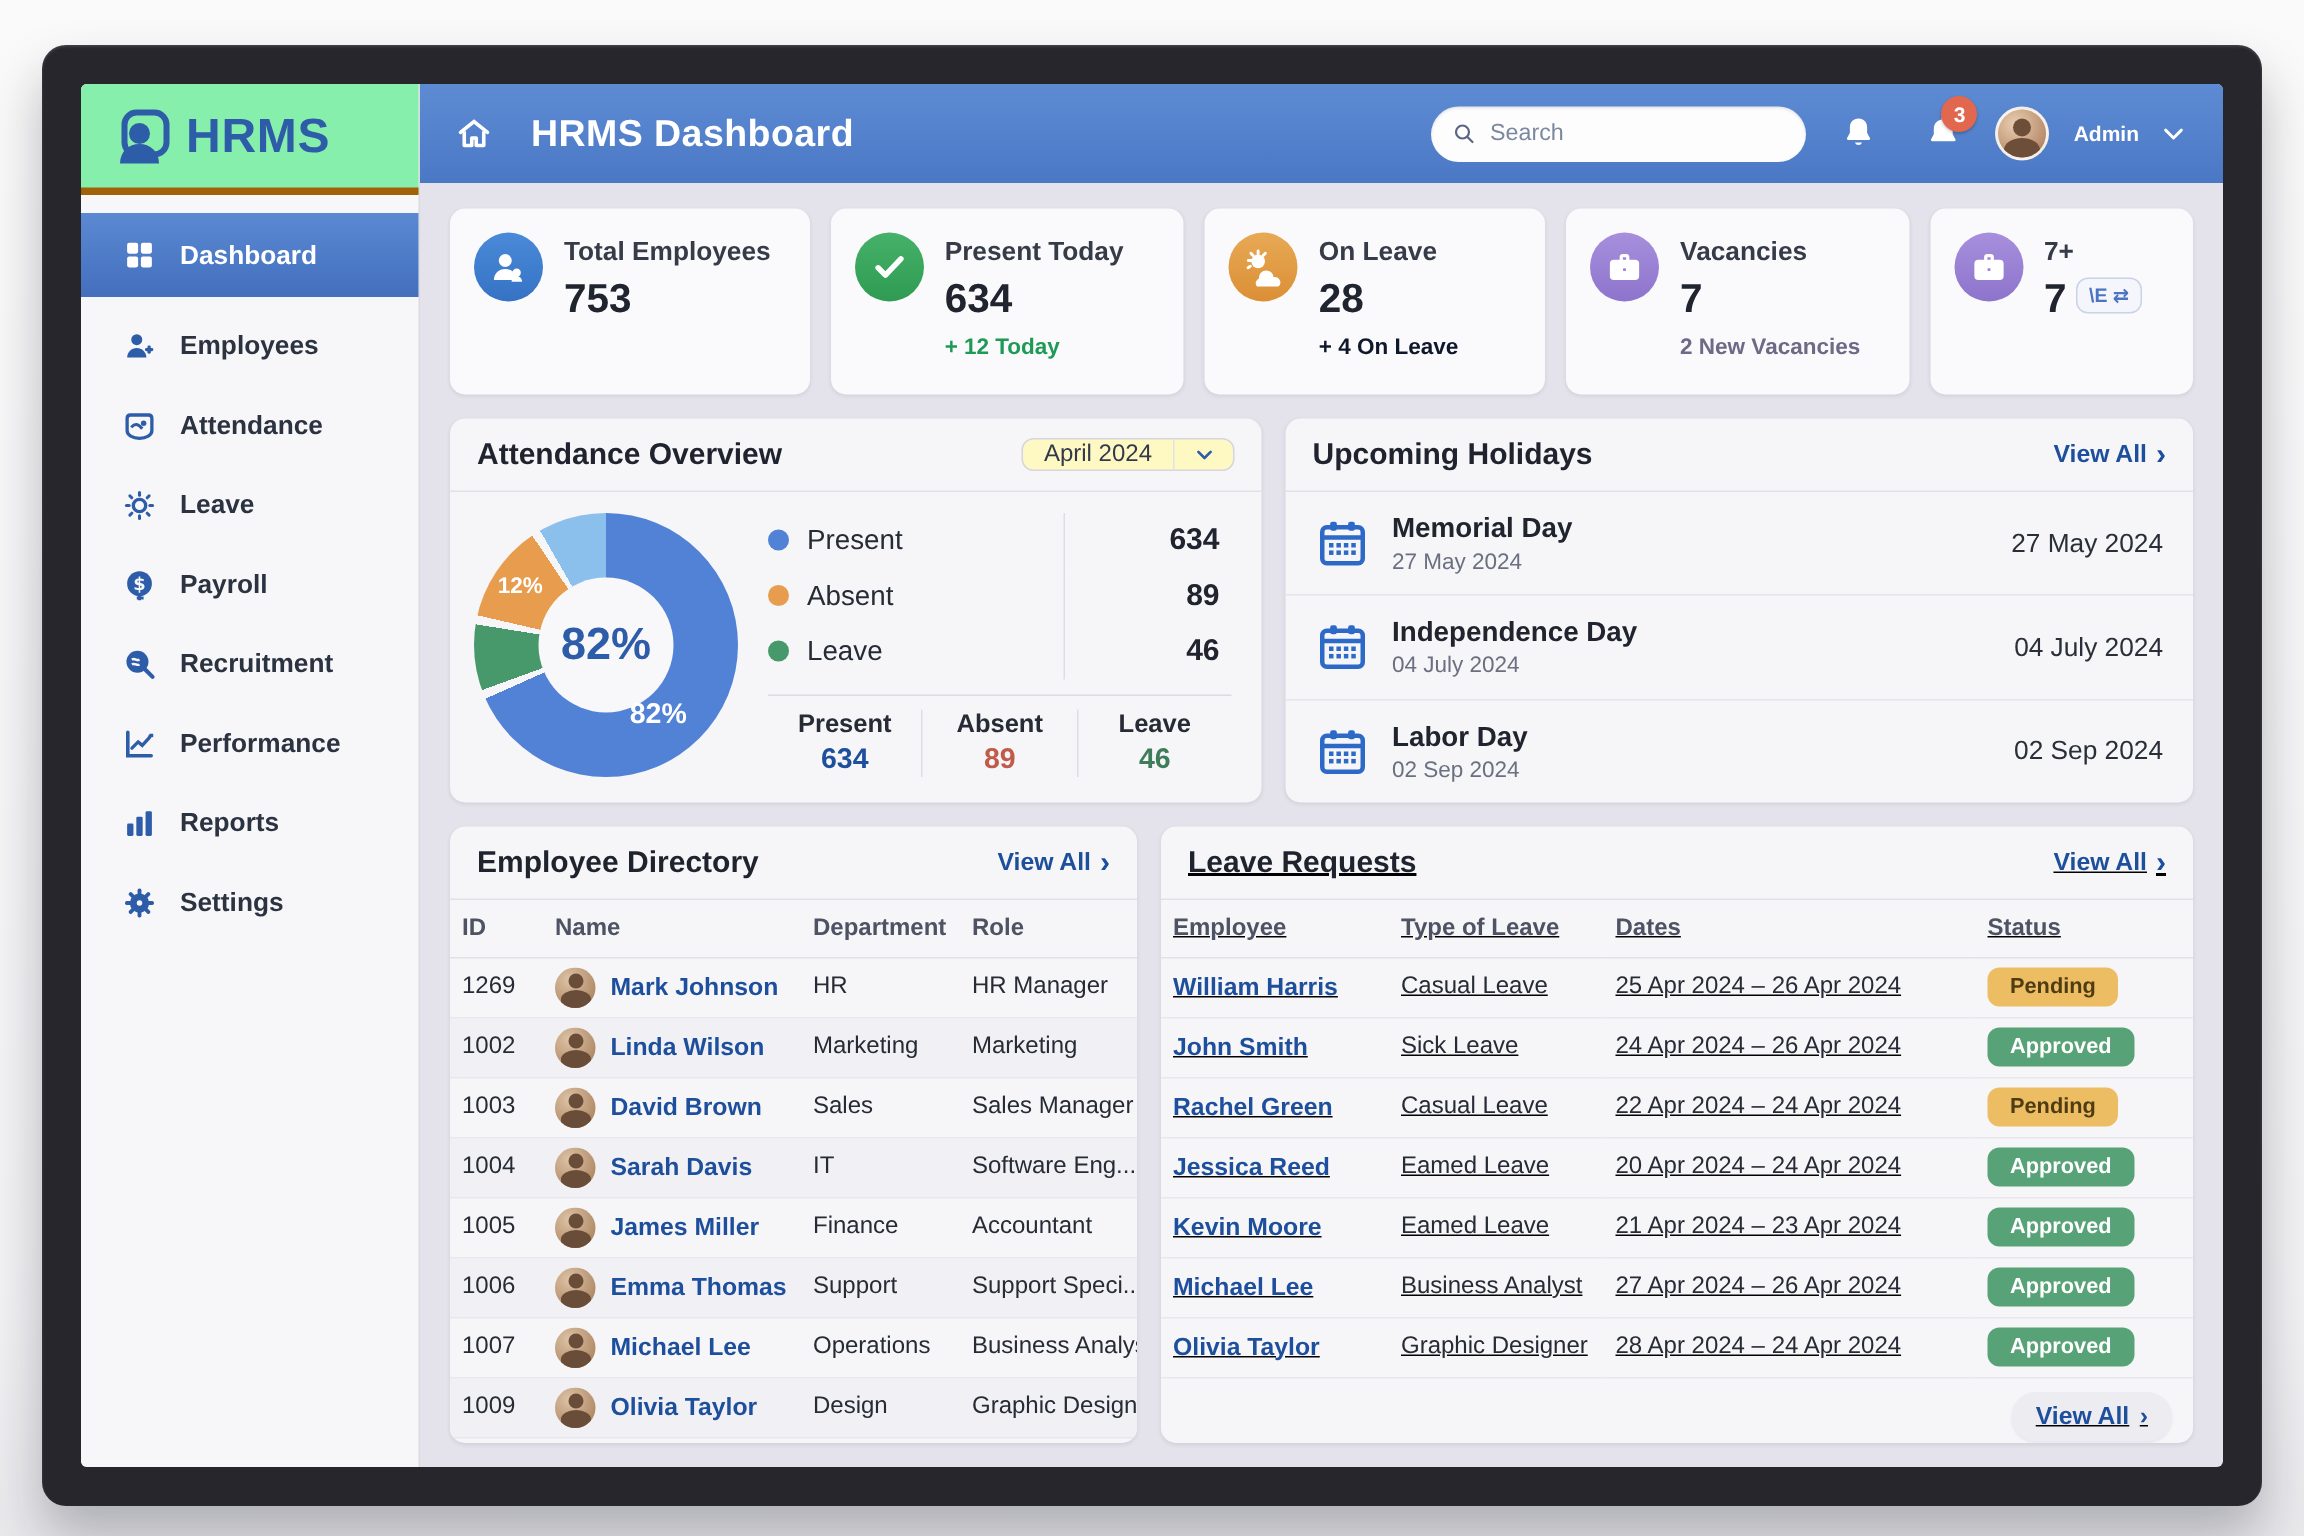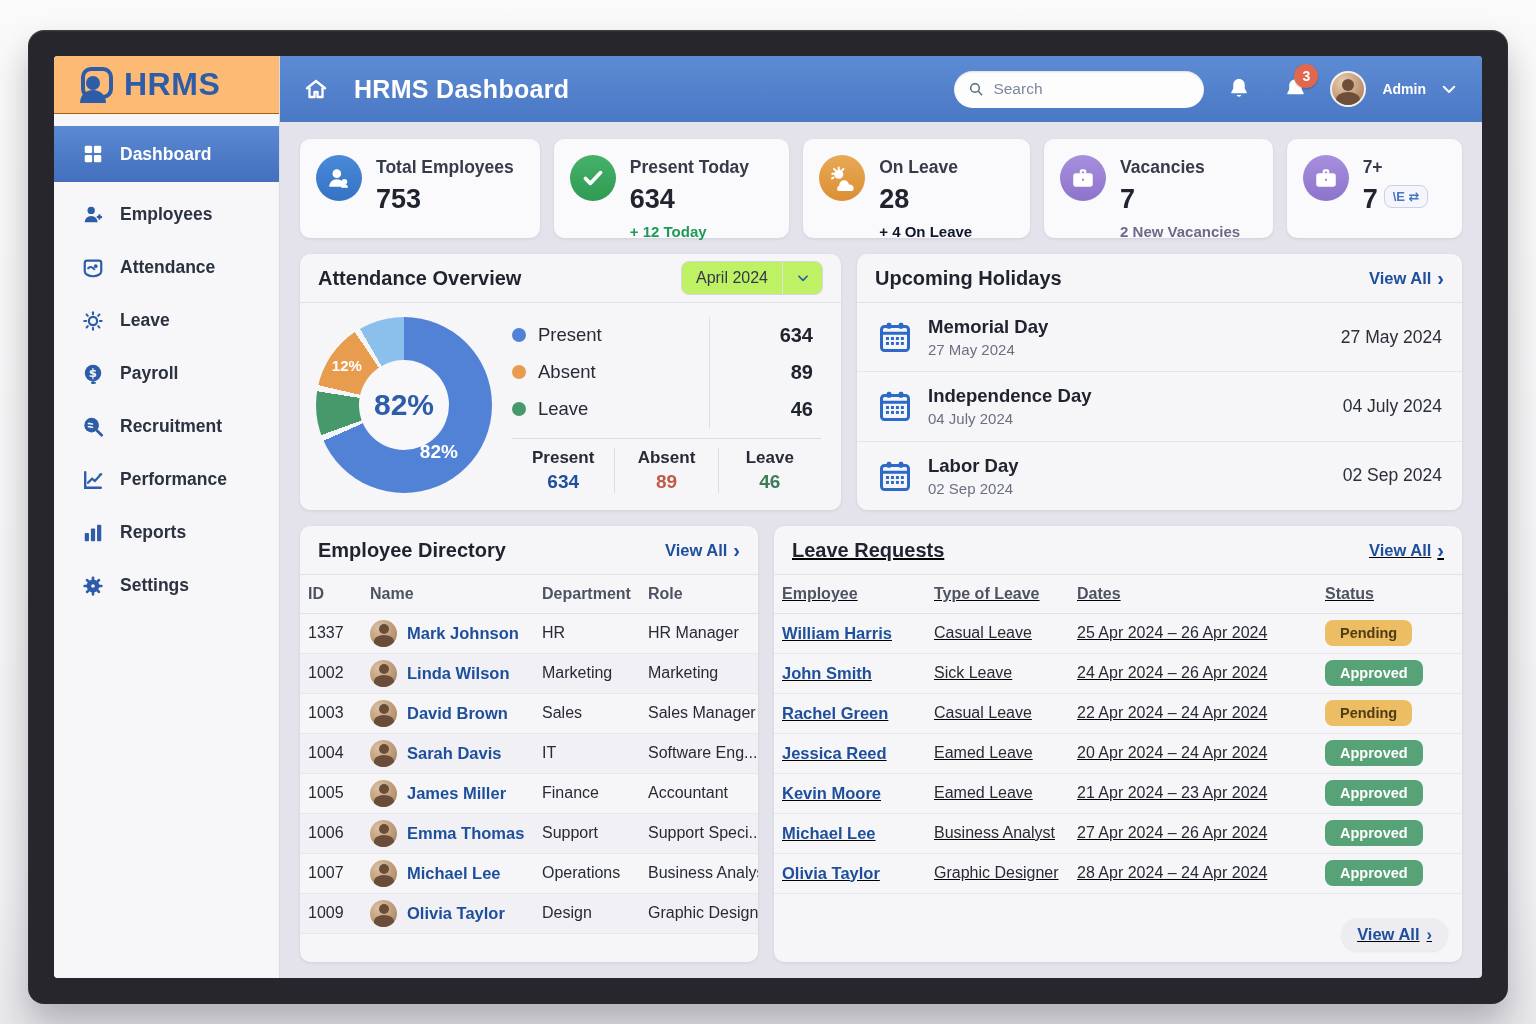--- a/index.html
+++ b/index.html
@@ -4,21 +4,21 @@
 <style>
   * { margin:0; padding:0; box-sizing:border-box; }
   html,body { width:1536px; height:1024px; font-family:"Liberation Sans","DejaVu Sans",sans-serif; background:#f7f7f8; overflow:hidden; }
   .stage { position:relative; width:1536px; height:1024px; background:linear-gradient(180deg,#fafafa 0%,#f2f2f4 85%,#e9e9ec 100%); }
   .bezel { position:absolute; left:28px; top:30px; right:28px; bottom:20px; background:#26262c;
            border-radius:16px; box-shadow:0 20px 35px rgba(20,20,40,.28), inset 0 1px 2px rgba(255,255,255,.15); padding:26px; }
   .screen { width:100%; height:100%; background:#e4e3eb; border-radius:4px; overflow:hidden; display:flex; }
 
   
   .sidebar { width:226px; min-width:226px; background:#f7f6f9; border-right:1px solid #dbdae2; display:flex; flex-direction:column; }
-  .logo-area { height:58px; background:#fdba74; display:flex; align-items:center; padding-left:20px; gap:10px; border-bottom:1px solid #a16207; }
+  .logo-area { height:74px; background:#86efac; display:flex; align-items:center; padding-left:20px; gap:10px; border-bottom:5px solid #a16207; }
   .logo-mark { width:40px; height:40px; }
   .logo-text { font-size:32px; font-weight:bold; color:#2d5ca8; letter-spacing:.5px; }
   nav { padding-top:10px; display:flex; flex-direction:column; }
   .nav-item { height:53px; display:flex; align-items:center; gap:16px; padding-left:28px; cursor:pointer; color:#2b3240; font-size:17.5px; font-weight:600; }
   .nav-item .nicon { width:22px; height:22px; display:flex; align-items:center; justify-content:center; }
   .nav-item svg { stroke:#2d5ca8; fill:none; stroke-width:2; }
   .nav-item svg .fil { fill:#2d5ca8; stroke:none; }
   .nav-item.active { background:linear-gradient(180deg,#5b89d2,#436fbd); color:#fff; height:56px; margin:2px 0 6px; }
   .nav-item.active svg { stroke:#fff; }
   .nav-item.active svg .fil { fill:#fff; }
@@ -34,21 +34,21 @@
   .searchbox input::placeholder { color:#7c87a0; }
   .tb-ic { width:42px; height:42px; display:flex; align-items:center; justify-content:center; position:relative; cursor:pointer; }
   .badge { position:absolute; top:-4px; right:-2px; min-width:24px; height:24px; border-radius:12px; background:#e2674f; color:#fff; font-size:14px; font-weight:bold; display:flex; align-items:center; justify-content:center; box-shadow:0 1px 2px rgba(0,0,0,.25); }
   .tb-avatar { width:36px; height:36px; border-radius:50%; border:2px solid rgba(255,255,255,.85); background:radial-gradient(circle at 35% 30%,#e8cdb0,#b98e6d 70%,#8a6347); position:relative; overflow:hidden; cursor:pointer; }
   .tb-avatar::before { content:""; position:absolute; left:10px; top:6px; width:12px; height:12px; border-radius:50%; background:#6d4f39; }
   .tb-avatar::after { content:""; position:absolute; left:4px; top:19px; width:24px; height:16px; border-radius:50% 50% 0 0; background:#6d4f39; }
   .tb-user { color:#fff; font-size:14px; font-weight:bold; margin-left:2px; }
 
   
   .content { flex:1; padding:17px 20px 16px; display:flex; flex-direction:column; gap:16px; min-height:0; }
-  .stats-row { display:flex; gap:14px; height:99px; }
+  .stats-row { display:flex; gap:14px; height:124px; }
   .stat-card { background:#faf9fc; border-radius:10px; box-shadow:0 1px 3px rgba(40,40,80,.10); padding:16px 16px; display:flex; gap:14px; }
   .stat-ic { width:46px; height:46px; border-radius:50%; display:flex; align-items:center; justify-content:center; flex-shrink:0; }
   .stat-ic svg { width:26px; height:26px; }
   .ic-blue   { background:linear-gradient(180deg,#4a8ad8,#3572c4); }
   .ic-green  { background:linear-gradient(180deg,#46b168,#2f9a52); }
   .ic-orange { background:linear-gradient(180deg,#e8a955,#db8f35); }
   .ic-purple { background:linear-gradient(180deg,#a78fdd,#8d74cc); }
   .stat-body { display:flex; flex-direction:column; min-width:0; }
   .stat-title { font-size:17.5px; color:#363b48; font-weight:600; margin-top:2px; white-space:nowrap; }
   .stat-value { font-size:27px; font-weight:bold; color:#20242e; margin-top:6px; }
@@ -78,21 +78,21 @@
   .legend { display:grid; grid-template-columns:1fr 112px; }
   .lg-label { display:flex; align-items:center; gap:12px; height:37px; font-size:18.5px; color:#262b36; }
   .lg-dot { width:14px; height:14px; border-radius:50%; }
   .lg-val { height:37px; display:flex; align-items:center; justify-content:flex-end; font-size:20px; font-weight:bold; color:#20242e; border-left:1px solid #dedde4; padding-right:8px; }
   .att-summary { border-top:1px solid #dcdbe2; margin-top:10px; padding-top:9px; display:flex; }
   .sum-cell { flex:1; display:flex; flex-direction:column; align-items:center; gap:3px; }
   .sum-cell + .sum-cell { border-left:1px solid #dedde4; }
   .sum-label { font-size:17px; font-weight:bold; color:#262b36; }
   .sum-val { font-size:19px; font-weight:bold; }
   .c-blue { color:#1d4f9c; } .c-red { color:#c05a49; } .c-green { color:#3e7d5a; }
-  .period-btn { display:flex; align-items:center; background:#bef264; border:1px solid #d6d5dd; border-radius:8px; overflow:hidden; cursor:pointer; height:34px; }
+  .period-btn { display:flex; align-items:center; background:#fef9c3; border:1px solid #d6d5dd; border-radius:8px; overflow:hidden; cursor:pointer; height:22px; }
   .period-txt { padding:0 14px; font-size:16px; color:#33384a; }
   .period-chev { width:40px; height:100%; display:flex; align-items:center; justify-content:center; border-left:1px solid #e2e1e8; }
 
   .holidays { flex:1; min-width:0; }
   .holi-row { flex:1; display:flex; align-items:center; padding:0 20px; gap:15px; }
   .holi-row + .holi-row { border-top:1px solid #e5e4ea; }
   .cal-ic { width:36px; height:36px; flex-shrink:0; }
   .holi-name { font-size:18.5px; font-weight:bold; color:#20242e; }
   .holi-sub { font-size:15px; color:#6b7080; margin-top:3px; }
   .holi-date { margin-left:auto; font-size:17.5px; color:#2a2e38; }
@@ -532,21 +532,21 @@
              <thead>
                     <tr>
                <th>ID</th>
                <th>Name</th>
                <th>Department</th>
                <th>Role</th>
              </tr>
                   </thead>
              <tbody>
                <tr>
-                      <td>1337</td>
+                      <td>1269</td>
                       <td>
                         <span class="name-cell">
                           <span class="avatar"></span>
                           <span class="emp-name">Mark Johnson</span>
                         </span>
                       </td>
                       <td>HR</td>
                       <td>HR Manager</td>
                     </tr>
                <tr class="zebra">

